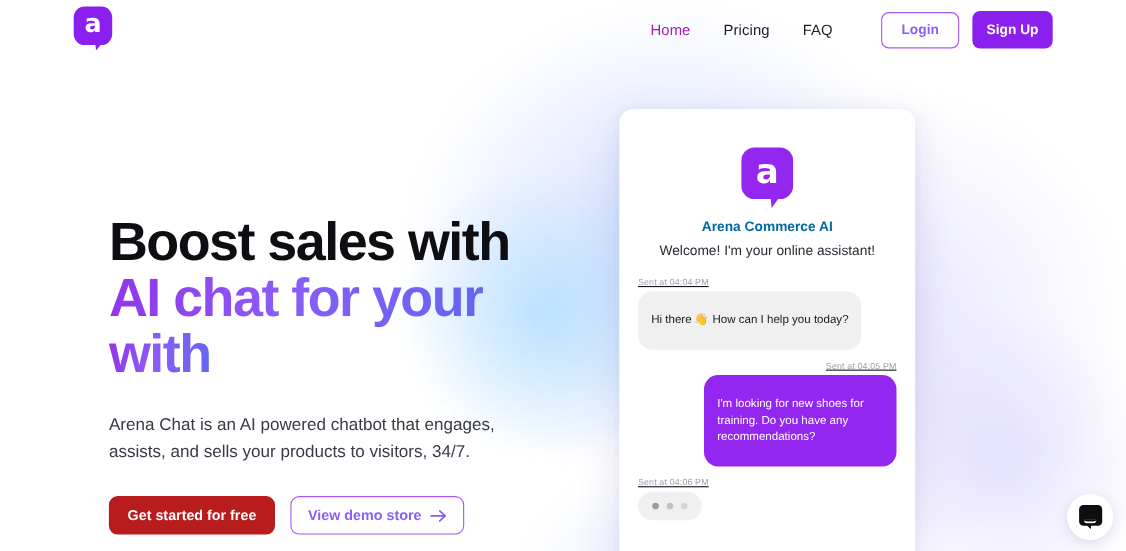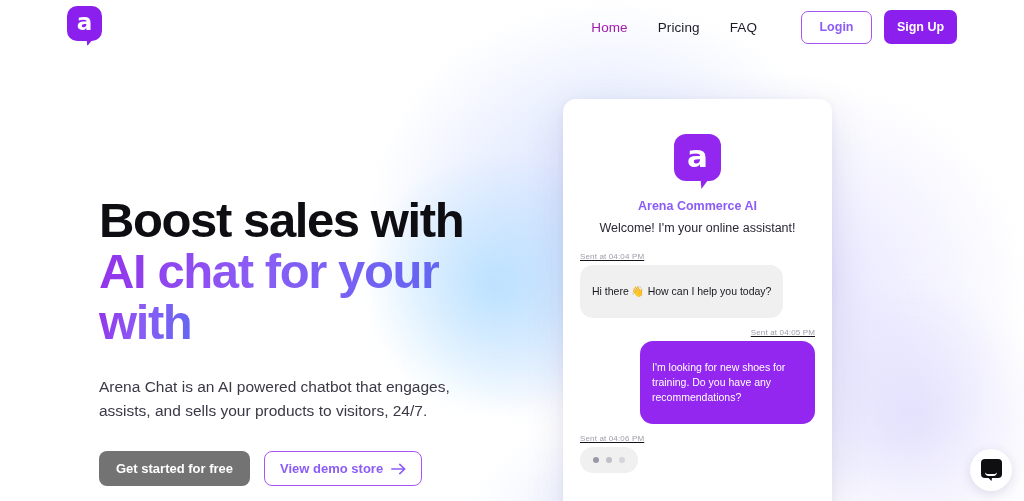--- a/index.html
+++ b/index.html
@@ -99,21 +99,21 @@
     -webkit-background-clip:text; background-clip:text; color:transparent;
   }
   p.hero-sub {
     margin-top:27px; font-size:15.5px; line-height:24px; color:#3b3946;
     max-width:385px; font-weight:400;
   }
   .hero-actions { margin-top:28px; display:flex; align-items:center; gap:14px; }
   .btn-primary {
     display:inline-flex; align-items:center; justify-content:center;
     height:35px; padding:0 17px; border:none; border-radius:8px;
-    background:#737373; color:#fff; font-size:13px; font-weight:700;
+    background:#b91c1c; color:#fff; font-size:13px; font-weight:700;
     cursor:pointer; font-family:"Liberation Sans", sans-serif; white-space:nowrap;
   }
   .btn-secondary {
     display:inline-flex; align-items:center; justify-content:center; gap:8px;
     height:35px; padding:0 15px; border:1.3px solid #A855F7; border-radius:8px;
     background:rgba(255,255,255,0.75); color:#8B5CF6; font-size:13px; font-weight:700;
     cursor:pointer; font-family:"Liberation Sans", sans-serif; white-space:nowrap;
   }
   .arrow-ico { display:inline-block; width:15px; height:12px; }
 
@@ -134,21 +134,21 @@
     position:absolute; left:26px; top:38px; width:14px; height:17px;
     background:#9327F0;
     clip-path:polygon(0% 0%, 100% 0%, 10% 100%);
   }
   .chat-logo .glyph {
     position:absolute; left:0; top:0; width:47px; height:47px;
     display:flex; align-items:center; justify-content:center;
     color:#fff; font-size:31px; font-weight:700; line-height:1;
     font-family:"DejaVu Sans", sans-serif; padding-bottom:3px;
   }
-  .chat-name { margin-top:9px; font-size:12.5px; font-weight:700; color:#8b5cf6; }
+  .chat-name { margin-top:9px; font-size:12.5px; font-weight:700; color:#0369a1; }
   .chat-welcome { margin-top:8px; font-size:12.5px; font-weight:400; color:#2a2833; }
 
   .chat-thread { padding:17px 17px 0 17px;text-decoration:underline; }
   .msg-row { margin-bottom:10px; }
   .msg-row.bot { text-align:left; }
   .msg-row.user { text-align:right; }
   .msg-time { font-size:8px; color:#9e9ba8; letter-spacing:.15px; margin-bottom:4px; }
   .bubble {
     display:inline-block; text-align:left; font-size:10.5px; line-height:15px;
     padding:19px 12px; border-radius:13px; max-width:96%;
@@ -213,21 +213,21 @@
 </header>
 
 <section class="hero">
 
   <h1 class="hero-title">
     <span>Boost sales with</span><br>
     <span class="accent">AI chat for your</span><br>
     <span class="accent">with</span>
   </h1>
 
-  <p class="hero-sub">Arena Chat is an AI powered chatbot that engages, assists, and sells your products to visitors, 24/7.</p>
+  <p class="hero-sub">Arena Chat is an AI powered chatbot that engages, assists, and sells your products to visitors, 34/7.</p>
 
   <div class="hero-actions">
     <button class="btn-primary">Get started for free</button>
     <button class="btn-secondary">
       <span>View demo store</span>
       <svg class="arrow-ico" viewBox="0 0 18 14" fill="none">
         <path d="M1 7h15M10.5 1.5 16.5 7l-6 5.5" stroke="#8B5CF6" stroke-width="1.9" stroke-linecap="round" stroke-linejoin="round"></path>
       </svg>
     </button>
   </div>

